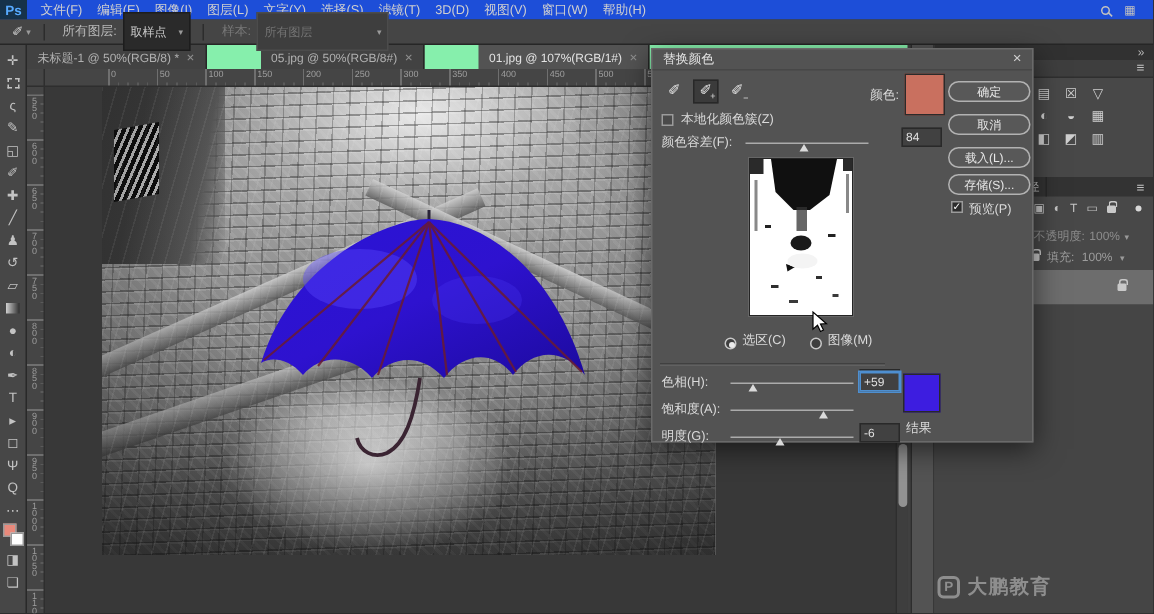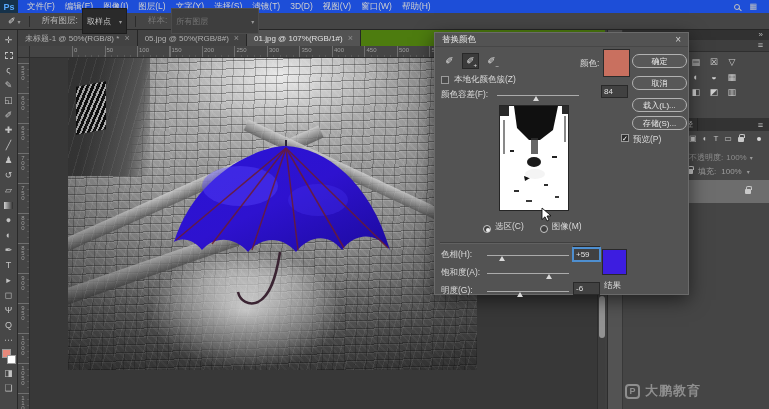--- a/index.html
+++ b/index.html
@@ -27,22 +27,22 @@
   .tool-thumb{margin-left:8px;display:flex;align-items:center;gap:2px;color:#d5d5d5;font-size:9px;}
   .opt-sep{width:1px;height:11px;background:#2c2c2c;margin:0 8px;}
   .opt-label{margin:0 4px;white-space:nowrap;}
   .opt-label.dim{color:#787878;}
   .opt-select{height:12px;background:#2a2a2a;border:1px solid #1d1d1d;color:#cacaca;
               display:flex;align-items:center;gap:8px;padding:12px 4px;font-size:8px;white-space:nowrap;}
   .opt-select.disabled{background:#3e3e3e;border-color:#4c4c4c;color:#747474;min-width:88px;justify-content:space-between;}
   .dd-arrow{font-size:6px;color:#9a9a9a;}
 
   
-  .tabbar{position:absolute;left:18px;top:30px;width:587px;height:16px;background:#4d7c0f;
-          display:flex;z-index:4;}
+  .tabbar{position:absolute;left:18px;top:30px;width:587px;height:16px;background:#86efac;
+          display:flex;z-index:4;gap:36px;}
   .tab{display:flex;align-items:center;padding:0 7px;font-size:8px;background:#424242;
        color:#b0b0b0;border-right:1px solid #262626;gap:5px;white-space:nowrap;}
   .tab.active{background:#535353;color:#e3e3e3;}
   .tab-close{color:#8f8f8f;font-size:9px;line-height:1;}
 
   
   .toolbar{position:absolute;left:0;top:30px;width:18px;height:379px;background:#474747;
            border-right:1px solid #292929;display:flex;flex-direction:column;align-items:center;
            padding-top:3px;z-index:5;}
   .tool{width:18px;height:15px;display:flex;align-items:center;justify-content:center;
@@ -177,21 +177,21 @@
   .radio.sel::after{content:"";position:absolute;left:1.5px;top:1.5px;width:4px;height:4px;
                     border-radius:50%;background:#ececec;}
   .dlg-sep{position:absolute;left:5px;top:209px;width:150px;border-top:1px solid #404040;
            border-bottom:1px solid #616161;}
   .hsl-label{position:absolute;left:6px;}
   .result-swatch{position:absolute;left:167px;top:216px;width:25px;height:26px;border:1px solid #292929;}
   .result-label{position:absolute;left:169px;top:247px;}
   .dlg-btn{position:absolute;left:197px;width:55px;height:14px;border:1px solid #b2b2b2;
            border-radius:7px;background:#585858;display:flex;align-items:center;justify-content:center;
            font-size:8px;color:#e8e8e8;white-space:nowrap;}
-  .preview-check{position:absolute;left:186px;top:101px;display:flex;gap:4px;}
+  .preview-check{position:absolute;left:199px;top:101px;display:flex;gap:4px;}
   .cursor-arrow{position:absolute;left:106px;top:174px;z-index:30;}
 </style>
 </head>
 <body>
 
 <div id="app">
 
   <div class="menubar">
     <div class="ps-logo">Ps</div>
     <div id="menu-items" style="display:flex;">

